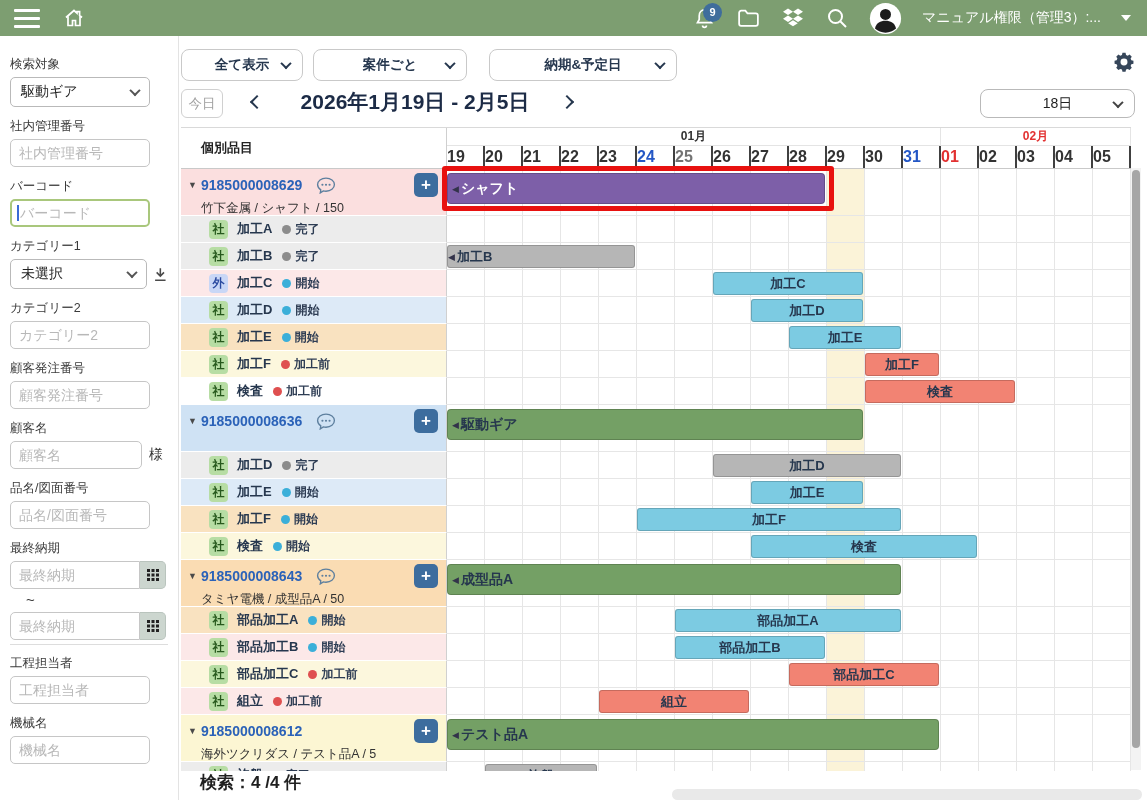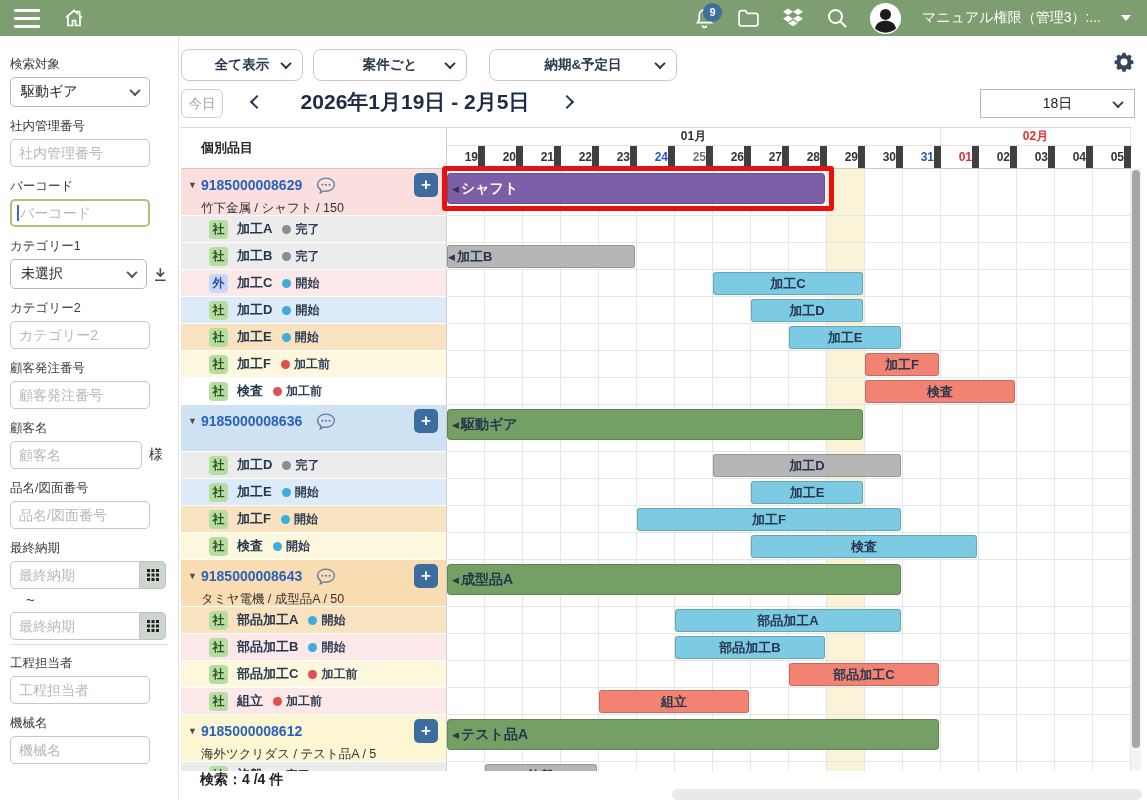--- a/index.html
+++ b/index.html
@@ -66,34 +66,34 @@
   .gear { position:absolute; left:1113px; top:51px; cursor:pointer; }
   .btn-today { position:absolute; left:181px; top:89px; width:42px; height:29px; background:#fff;
     border:1px solid #d0d0d0; border-radius:6px; color:#a0a0a0; font-size:13.5px;
     font-family:inherit; cursor:default; }
   .nav-chev { position:absolute; top:97px; width:10px; height:10px; cursor:pointer; }
   .nav-prev { left:252px; border-left:2.5px solid #26374e; border-bottom:2.5px solid #26374e; transform:rotate(45deg); }
   .nav-next { left:562px; border-right:2.5px solid #26374e; border-top:2.5px solid #26374e; transform:rotate(45deg); }
   .range-title { position:absolute; left:270px; top:88px; width:290px; text-align:center;
     font-size:21px; font-weight:bold; color:#1c2b46; }
   .period-sel { position:absolute; left:980px; top:89px; width:155px; height:29px; background:#fff;
-    border:1px solid #b9b9b9; border-radius:0; display:flex; align-items:center; justify-content:center;
+    border:1px solid #b9b9b9; border-radius:8px; display:flex; align-items:center; justify-content:center;
     font-size:14px; color:#222; cursor:pointer; }
   .period-sel .chev { position:absolute; right:12px; border-color:#444; }
 
   
   .gantt { position:absolute; left:181px; top:127px; width:950px; }
   .g-header { display:flex; border-top:1px solid #d9d9d9; border-bottom:1px solid #c9c9c9; }
   .g-h-left { width:266px; border-right:1px solid #cfcfcf; display:flex; align-items:center;
     padding-left:20px; font-size:13px; font-weight:bold; color:#222; }
   .g-h-right { width:684px; }
   .months-row { display:flex; height:18px; border-bottom:1px solid #e4e4e4; }
   .month-cell { border-right:1px solid #e4e4e4; text-align:center; font-size:12px; font-weight:bold; line-height:17px; }
   .days-row { display:flex; height:22px; }
-  .day-cell { width:38px; border-right:7px solid #404040; text-align:right; font-size:12px;
+  .day-cell { width:38px; border-right:2px solid #404040; text-align:left; font-size:16px;
     font-weight:bold; line-height:22px; }
   .g-body { position:relative; height:602px; overflow:hidden; }
   .grid-bg { position:absolute; left:266px; top:0; width:684px; height:620px; display:flex; z-index:0; }
   .grid-col { width:38px; height:100%; border-right:1px solid #e6e6e6; }
   .g-row { position:relative; z-index:1; display:flex; }
   .g-left { width:266px; border-right:1px solid #d0d0d0; }
   .g-right { position:relative; width:684px; }
   .group-row { height:47px; }
   .group-row .g-left { border-bottom:1px solid #fff; padding:4px 6px 0 7px; }
   .group-row .g-right { border-bottom:1px solid #e6e6e6; }
@@ -118,21 +118,21 @@
   .bar { position:absolute; display:flex; align-items:center; border-radius:3px;
     border:1px solid rgba(0,0,0,0.18); cursor:pointer; white-space:nowrap; overflow:hidden; }
   .bar-group { top:4px; height:31px; font-size:14px; font-weight:bold; border-radius:4px; padding-left:4px; }
   .bar-task { top:2px; height:23px; font-size:13px; font-weight:bold; }
   .bar-center { justify-content:center; }
   .cont-arrow { font-size:9px; margin-right:2px; color:#33334a; }
   .hl-box { position:absolute; border:5px solid #e8110f; border-radius:3px; z-index:12; pointer-events:none; }
   .v-scrollbar { position:absolute; left:1131px; top:168px; width:10px; height:602px; background:#f3f3f3; }
   .v-thumb { position:absolute; left:1px; top:2px; width:8px; height:578px; background:#a6a6a6; border-radius:4px; cursor:pointer; }
   .h-scrollbar { position:absolute; left:672px; top:789px; width:470px; height:11px; background:#e9e9e9; border-radius:6px; }
-  .result-count { position:absolute; left:200px; top:771px; font-size:14px; font-weight:bold; color:#1f1f1f; }
+  .result-count { position:absolute; left:200px; top:771px; font-size:17px; font-weight:bold; color:#1f1f1f; }
 </style>
 </head>
 <body>
 
 <div class="topbar">
   <div class="tb-left">
     <div class="hamburger">
       <span></span>
         <span></span>
         <span></span>

